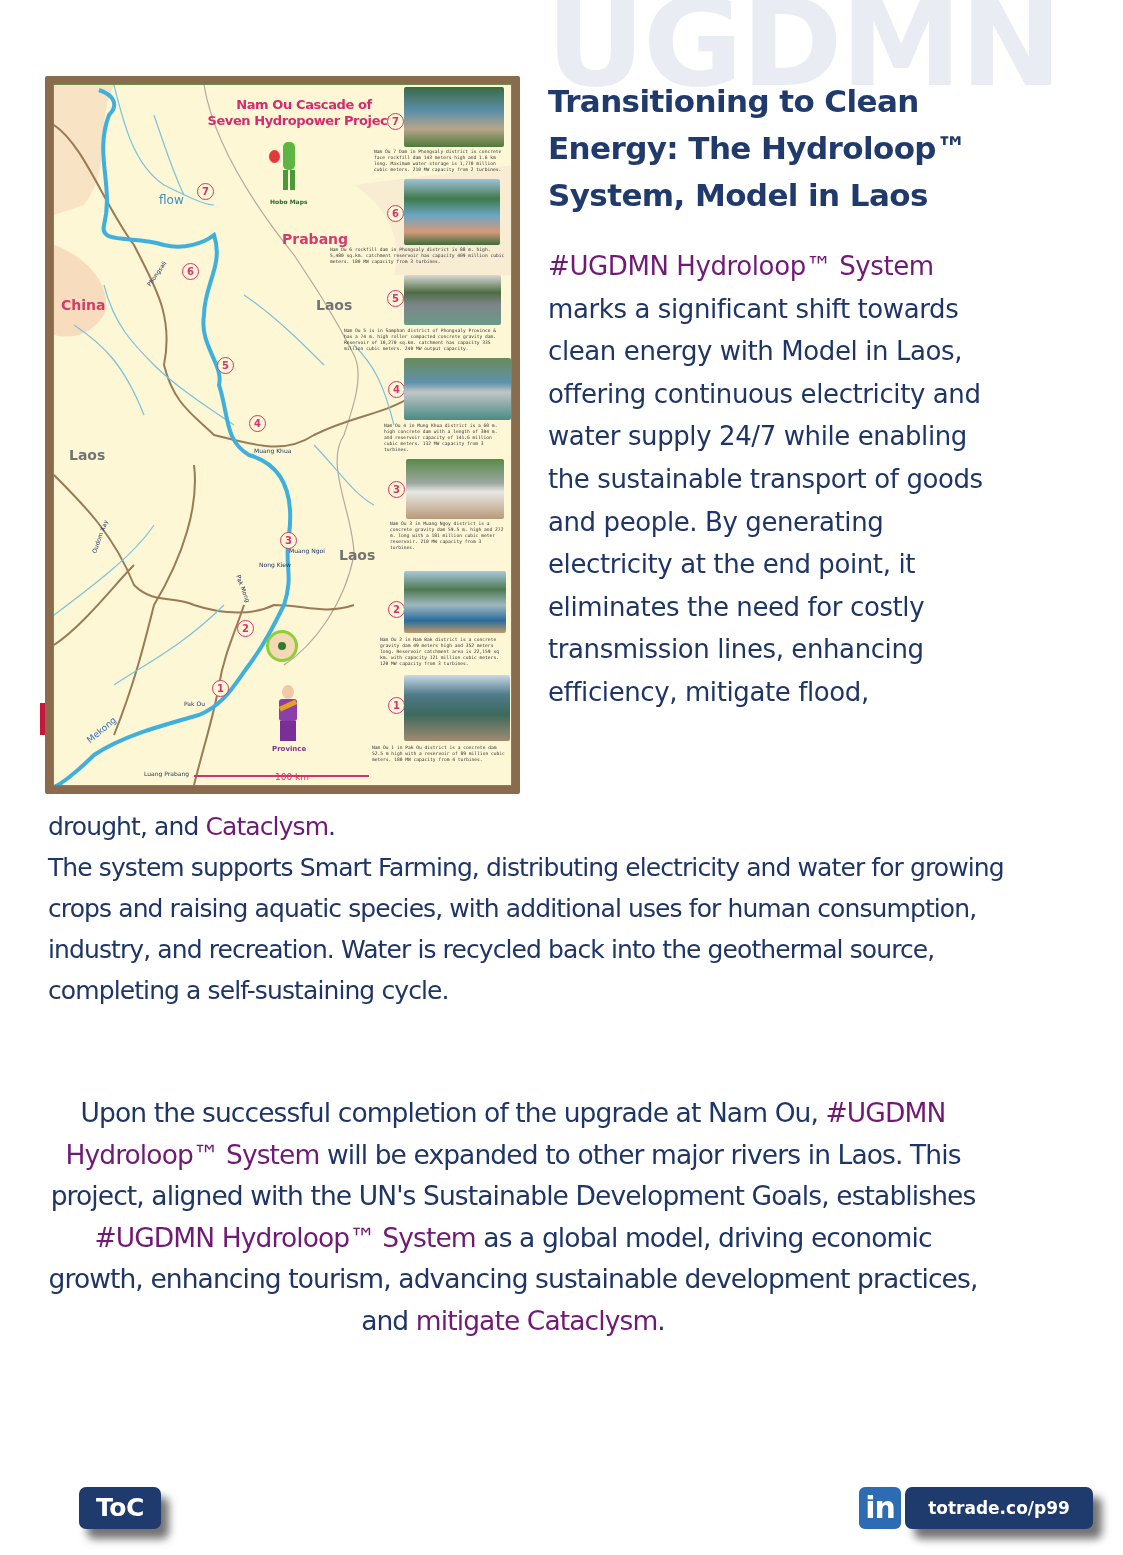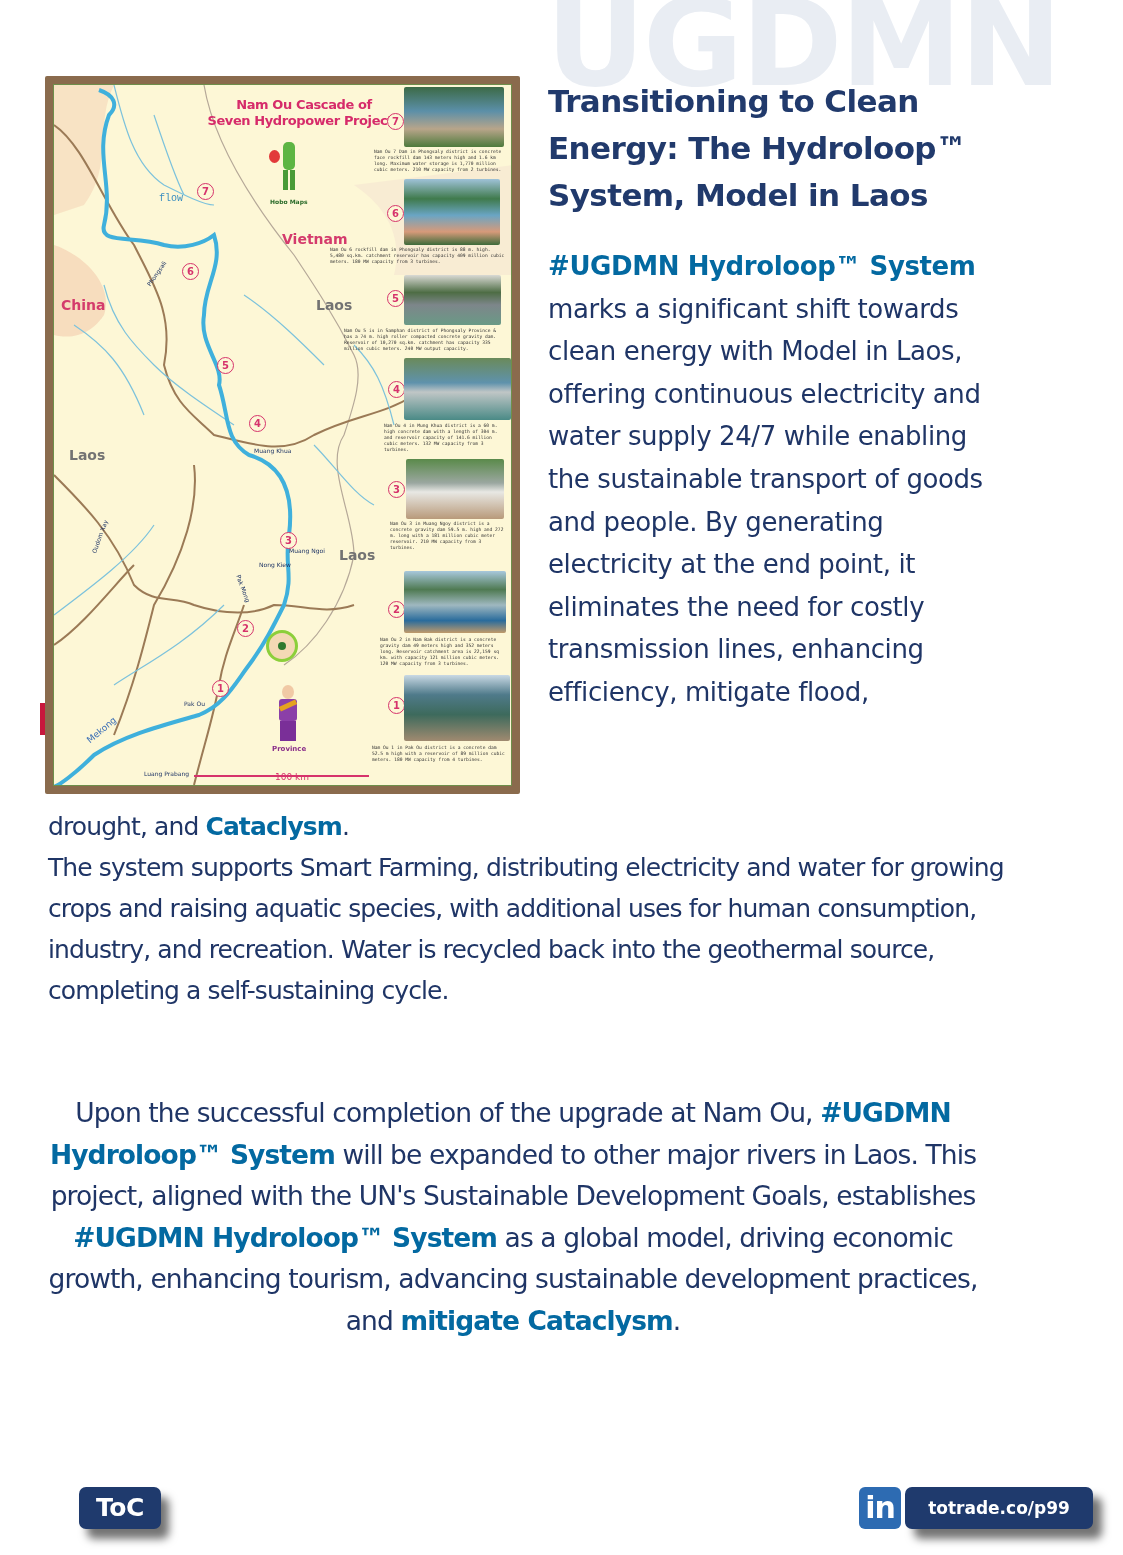--- a/index.html
+++ b/index.html
@@ -21,21 +21,21 @@
   .photo { position:absolute; border-radius:2px; }
   .caption { position:absolute; font-family:"DejaVu Sans Mono", monospace; font-size:4.6px; line-height:6px; color:#333; }
   .dam-num { position:absolute; width:15px; height:15px; border:1.5px solid #d6336c; border-radius:50%; color:#d6336c;
              font-size:10px; font-weight:bold; text-align:center; line-height:15px; font-family:"DejaVu Sans", sans-serif; background:#fdf7d6; }
   .body-right { position:absolute; left:548px; top:245px; width:460px; font-family:"DejaVu Sans", sans-serif; font-size:26px;
                 line-height:42.6px; color:#1f3566; letter-spacing:-0.4px; }
   .body-full { position:absolute; left:48px; top:806px; width:1000px; font-family:"DejaVu Sans", sans-serif; font-size:25px;
                line-height:41px; color:#1f3566; letter-spacing:-0.9px; }
   .p2 { position:absolute; left:48px; top:1092px; width:1000px; font-family:"DejaVu Sans", sans-serif; font-size:26.5px;
         line-height:41.6px; color:#1f3566; letter-spacing:-0.9px;text-align:center; }
-  b { font-weight:bold; color:#0369a1; }
+  b { font-weight:normal; color:#701a75; }
   .toc { position:absolute; left:79px; top:1487px; width:82px; height:42px; background:#1f3a6d; border-radius:7px; color:#fff;
          font-family:"DejaVu Sans", sans-serif; font-weight:bold; font-size:25px; text-align:center; line-height:42px;
          box-shadow:8px 10px 8px rgba(0,0,0,0.55); letter-spacing:-0.5px; }
   .li-icon { position:absolute; left:859px; top:1487px; width:42px; height:42px; background:#2d6bb2; border-radius:6px; color:#fff;
              font-family:"DejaVu Sans", sans-serif; font-weight:bold; font-size:30px; line-height:42px; text-align:center; letter-spacing:-1px; }
   .link-btn { position:absolute; left:905px; top:1487px; width:188px; height:42px; background:#1f3a6d; border-radius:7px; color:#fff;
               font-family:"DejaVu Sans", sans-serif; font-weight:bold; font-size:17px; text-align:center; line-height:42px;
               box-shadow:9px 10px 8px rgba(0,0,0,0.55); }
 </style>
 </head>
@@ -82,37 +82,37 @@
     </div>
 
     <div style="position:absolute;left:215px;top:55px;width:40px;height:55px;">
       <div style="position:absolute;left:0;top:10px;width:11px;height:13px;background:#e23a3a;border-radius:50%;"></div>
       <div style="position:absolute;left:14px;top:2px;width:12px;height:28px;background:#5db543;border-radius:5px;"></div>
       <div style="position:absolute;left:14px;top:30px;width:5px;height:20px;background:#4a9b38;"></div>
       <div style="position:absolute;left:21px;top:30px;width:5px;height:20px;background:#4a9b38;"></div>
     </div>
     <div class="maplbl" style="left:216px;top:113px;font-size:6px;color:#2a6b2a;font-weight:bold;">Hobo Maps</div>
 
-    <div class="maplbl country-pink" style="left:228px;top:146px;">Vietnam</div>
+    <div class="maplbl country-pink" style="left:228px;top:146px;">Prabang</div>
     <div class="maplbl country-pink" style="left:7px;top:212px;">China</div>
     <div class="maplbl country-blue" style="left:262px;top:212px;">Laos</div>
     <div class="maplbl country-blue" style="left:15px;top:362px;">Laos</div>
     <div class="maplbl country-blue" style="left:285px;top:462px;">Laos</div>
 
     <div class="maplbl" style="left:88px;top:185px;font-size:6px;transform:rotate(-55deg);">Phongsali</div>
     <div class="maplbl" style="left:200px;top:362px;font-size:6px;">Muang Khua</div>
     <div class="maplbl" style="left:235px;top:462px;font-size:6px;">Muang Ngoi</div>
     <div class="maplbl" style="left:205px;top:476px;font-size:6px;">Nong Kiew</div>
     <div class="maplbl" style="left:175px;top:500px;font-size:6px;transform:rotate(70deg);">Pak Mong</div>
     <div class="maplbl" style="left:28px;top:448px;font-size:6px;transform:rotate(-70deg);">Oudom Xay</div>
     <div class="maplbl" style="left:130px;top:615px;font-size:6px;">Pak Ou</div>
     <div class="maplbl" style="left:90px;top:685px;font-size:6px;">Luang Prabang</div>
 
     <div class="maplbl" style="left:30px;top:640px;font-size:9px;color:#3b6fb6;transform:rotate(-40deg);">Mekong</div>
-    <div class="maplbl" style="left:105px;top:108px;font-size:10px;color:#3b8fc0;font-family:Liberation Mono, monospace;">flow</div>
+    <div class="maplbl" style="left:105px;top:108px;font-size:12px;color:#3b8fc0;">flow</div>
 
     <div style="position:absolute;left:207px;top:540px;width:42px;height:42px;">
       <div style="position:absolute;left:5px;top:5px;width:32px;height:32px;border-radius:50%;background:#f4d9b4;border:3px solid #8ccf3a;box-sizing:border-box;"></div>
       <div style="position:absolute;left:17px;top:17px;width:8px;height:8px;border-radius:50%;background:#2f7a2f;"></div>
     </div>
 
     <div style="position:absolute;left:222px;top:600px;width:24px;height:58px;">
       <div style="position:absolute;left:6px;top:0;width:12px;height:14px;border-radius:50%;background:#f1c9a5;"></div>
       <div style="position:absolute;left:3px;top:14px;width:18px;height:22px;background:#8b3fa8;border-radius:3px;"></div>
       <div style="position:absolute;left:3px;top:18px;width:18px;height:5px;background:#e5a21f;transform:rotate(-25deg);"></div>

